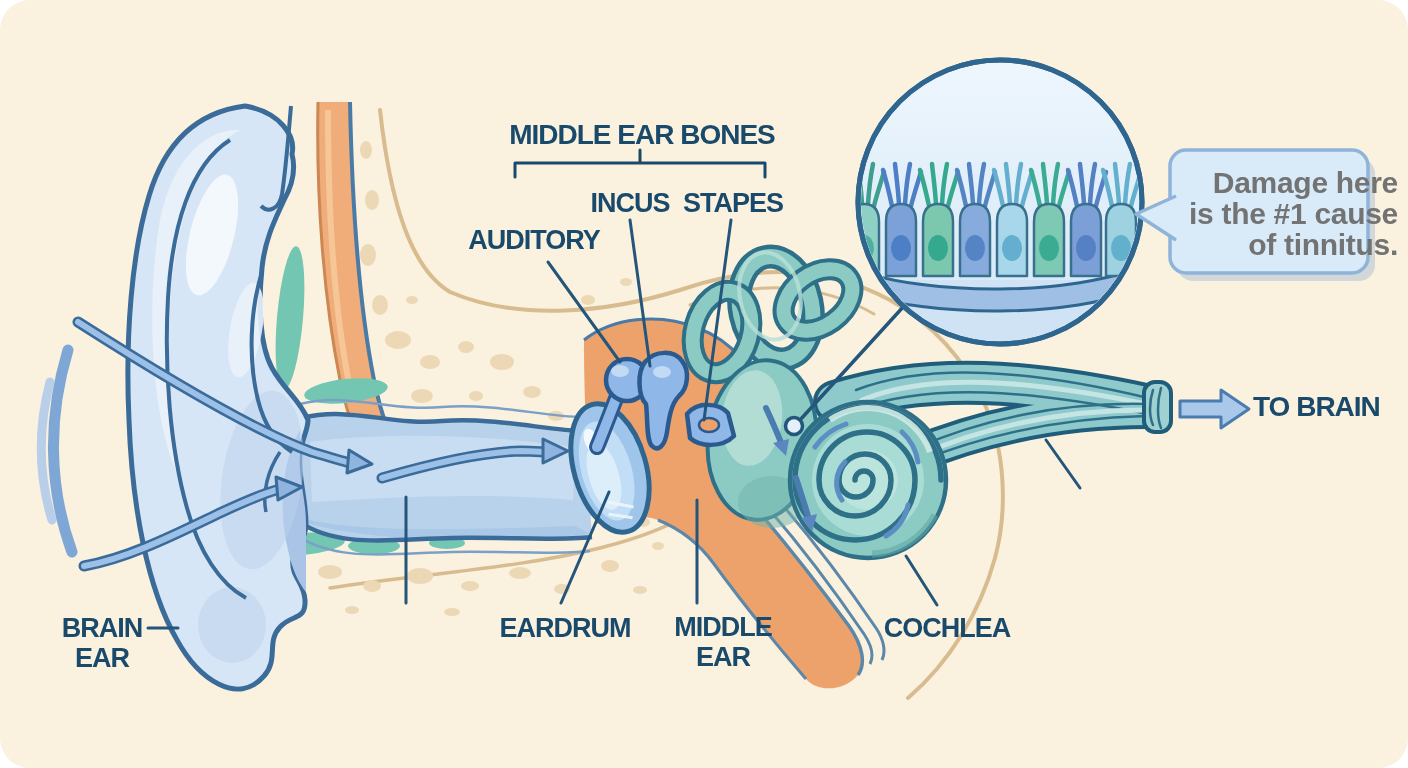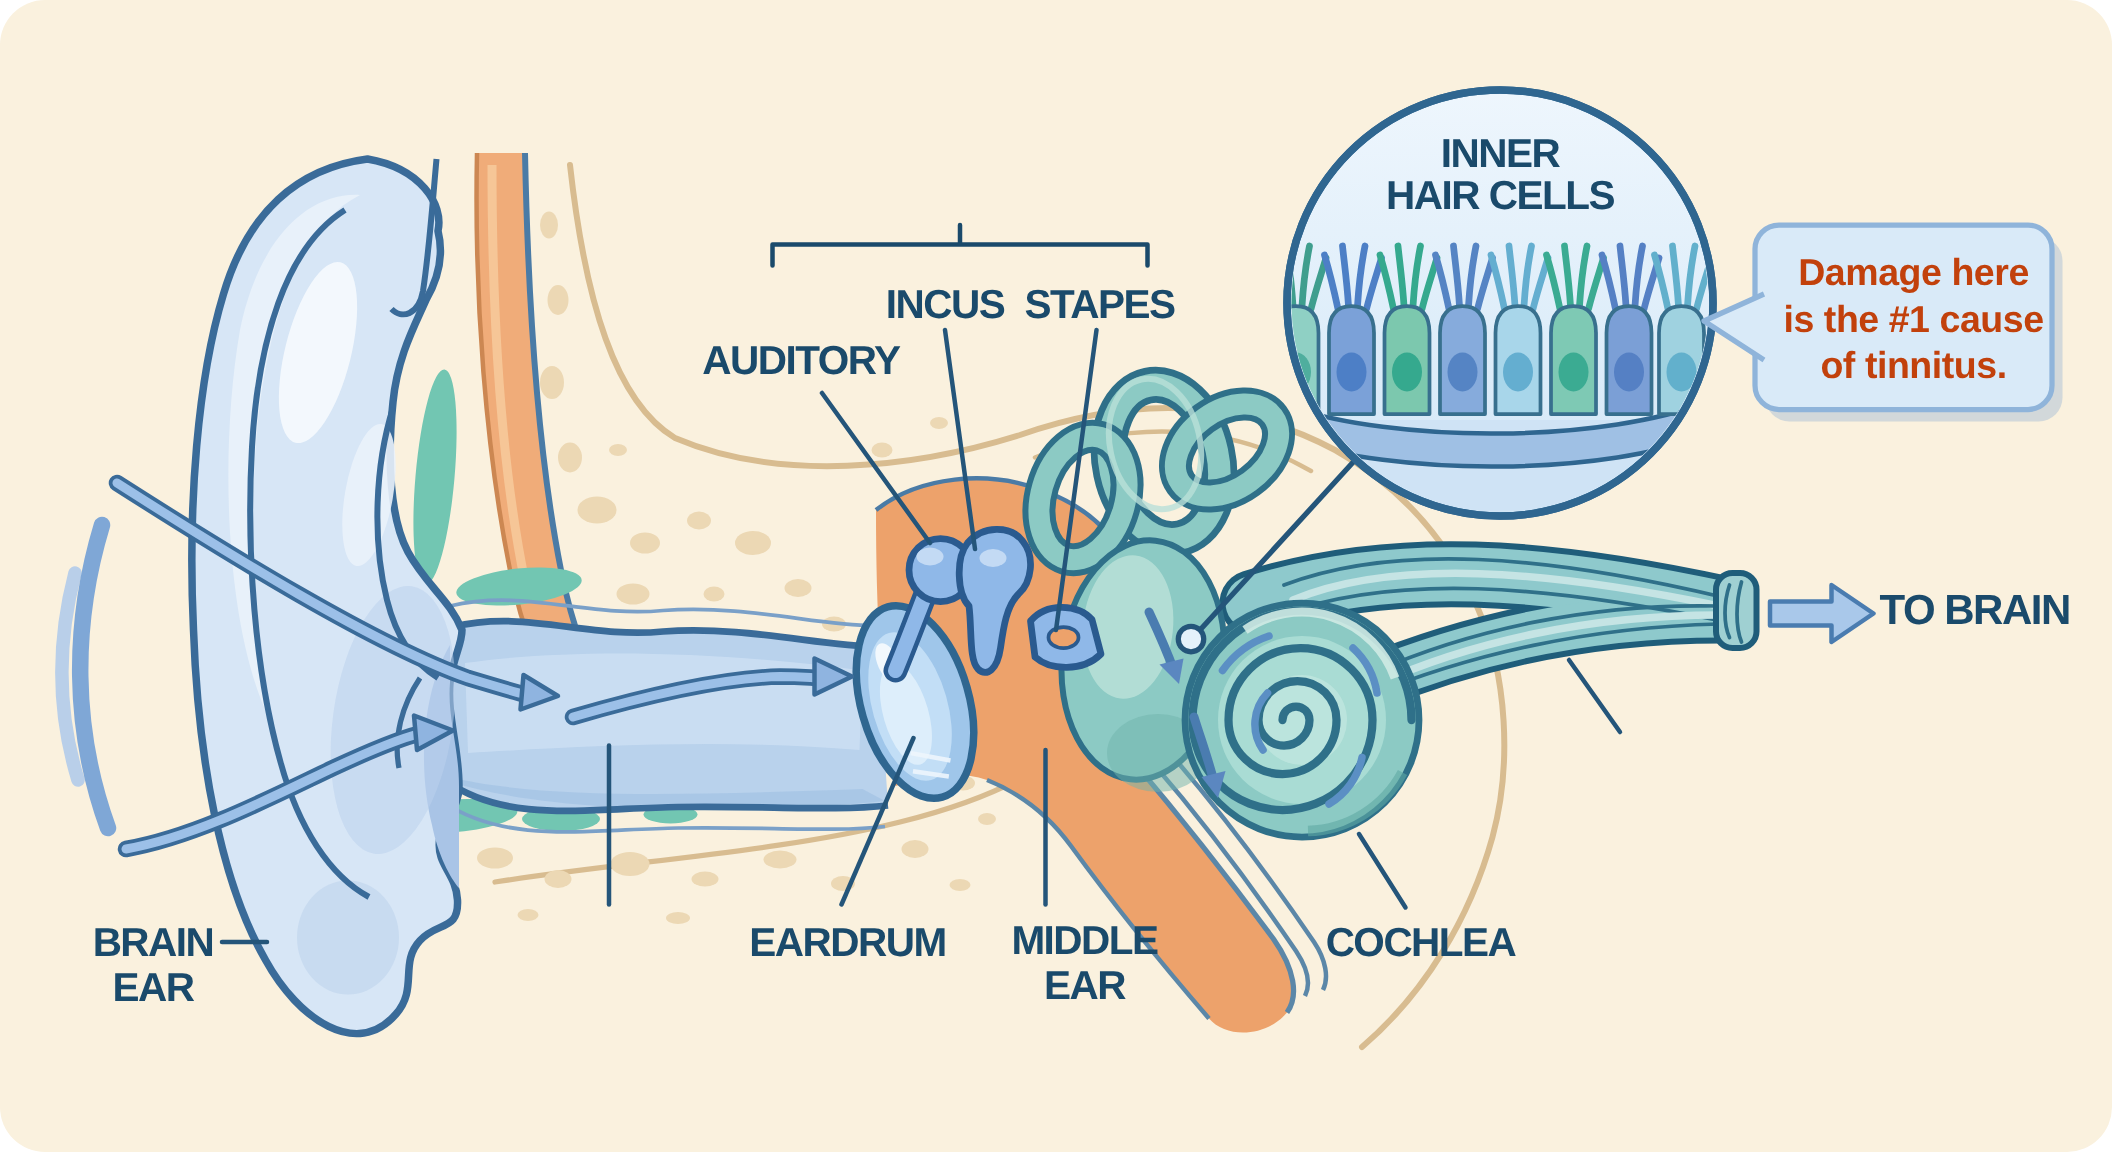--- a/index.html
+++ b/index.html
@@ -5,22 +5,22 @@
   html,body{margin:0;padding:0;background:#ffffff;}
   .stage{position:relative;width:1408px;height:768px;overflow:hidden;background:#ffffff;
          font-family:"Liberation Sans",sans-serif;}
   .panel{position:absolute;inset:0;background:#faf1de;border-radius:30px;}
   svg.art{position:absolute;left:0;top:0;}
   .layer-labels{position:absolute;inset:0;pointer-events:none;}
   .lbl{position:absolute;font-weight:bold;color:#1a4a6b;font-size:27px;letter-spacing:-1px;
        line-height:30px;white-space:pre-line;text-align:center;transform:translateX(-50%);}
   .lbl.big{font-size:28px;}
   .lbl.left{transform:none;text-align:center;}
-  .callout-text{position:absolute;font-weight:600;color:#c2410c;font-size:25px;
-       line-height:31px;white-space:pre-line;text-align:center;letter-spacing:-0.3px;}
+  .callout-text{position:absolute;font-weight:600;color:#737373;font-size:30px;
+       line-height:31px;white-space:pre-line;text-align:right;letter-spacing:-0.3px;}
 </style>
 </head>
 <body>
 
 <div class="stage">
   <div class="panel"></div>
 
   <svg class="art" width="1408" height="768" viewBox="0 0 1408 768">
     <defs>
       <linearGradient id="gIns" x1="0" y1="0" x2="0" y2="1">
@@ -264,24 +264,23 @@
       <path d="M 1176,196 L 1136,214 L 1176,240" fill="none" stroke="#8fb4da" stroke-width="3.5" stroke-linejoin="round"></path>
     </g>
   </svg>
 
   <div class="layer-labels">
     <div class="lbl" style="left:102px;top:613px">BRAIN
 EAR</div>
     <div class="lbl" style="left:565px;top:613px">EARDRUM</div>
     <div class="lbl" style="left:723px;top:612px">MIDDLE
 EAR</div>
+    <div class="lbl big" style="left:642px;top:120px">MIDDLE EAR BONES</div>
     <div class="lbl" style="left:534px;top:225px">AUDITORY</div>
     <div class="lbl" style="left:630px;top:188px">INCUS</div>
     <div class="lbl" style="left:733px;top:188px">STAPES</div>
     <div class="lbl" style="left:947px;top:613px">COCHLEA</div>
     <div class="lbl big left" style="left:1253px;top:392px">TO BRAIN</div>
-    <div class="lbl" style="left:1000px;top:88px;line-height:28px">INNER
-HAIR CELLS</div>
     <div class="callout-text" style="left:1189px;top:167px">Damage here
 is the #1 cause
 of tinnitus.</div>
   </div>
 </div>
 
 </body></html>

